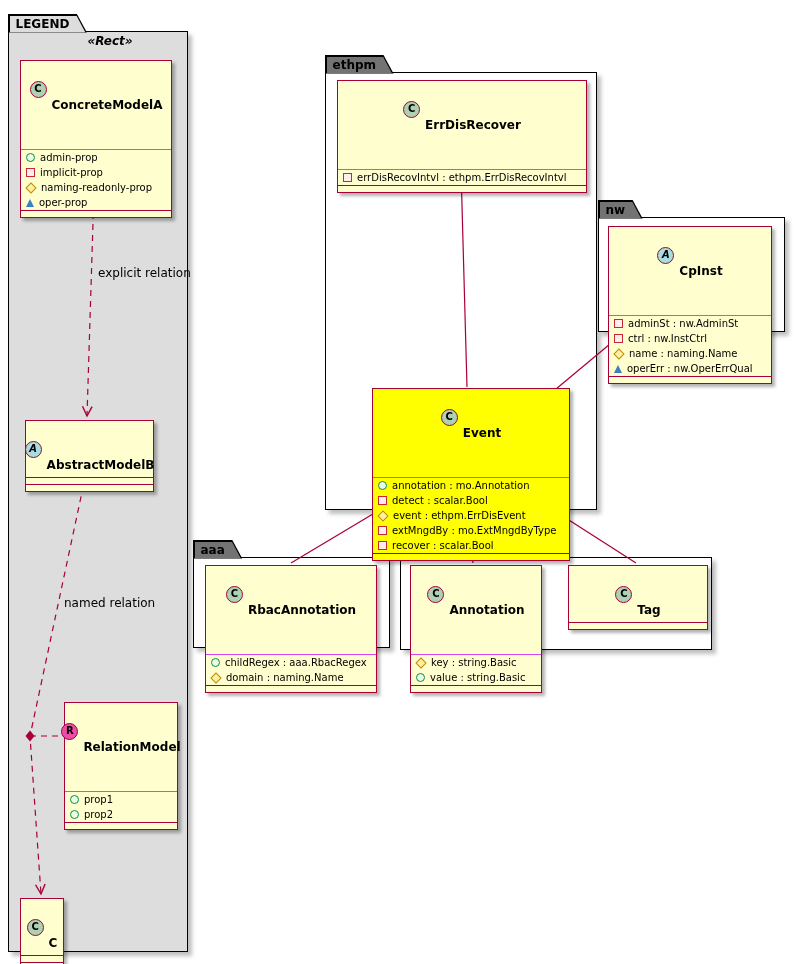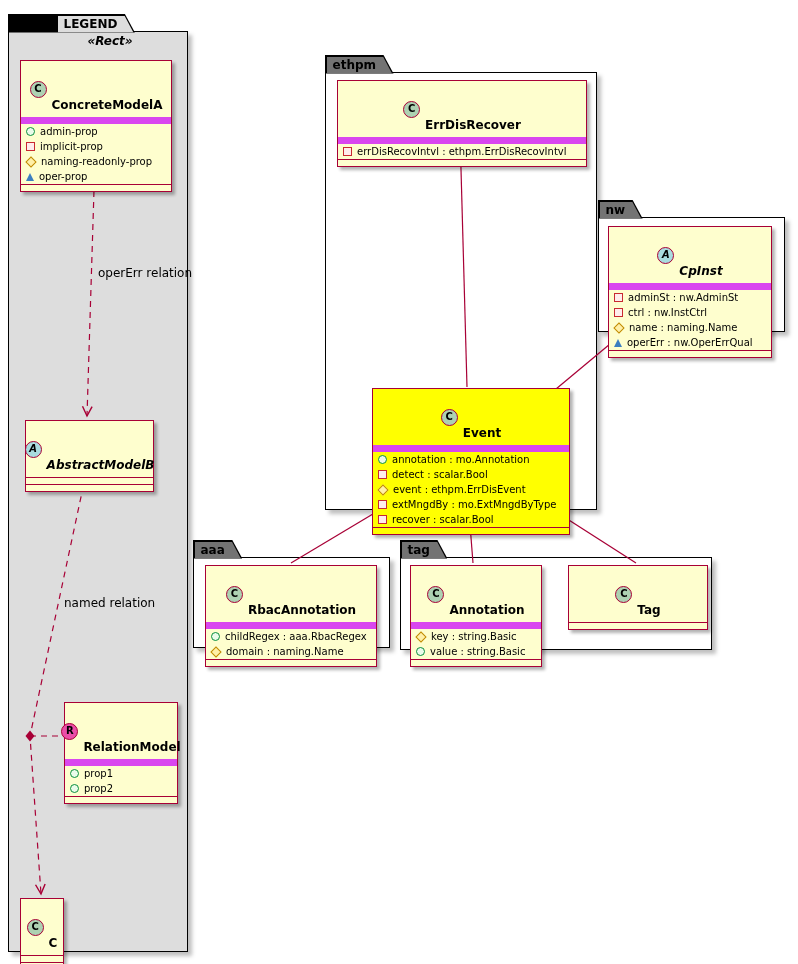--- a/index.html
+++ b/index.html
@@ -19,48 +19,48 @@
   .tab-inner.gray{background:#DDDDDD;}
   .stereo{position:absolute;z-index:3;font-style:italic;font-weight:bold;
     font-size:12px;text-align:center;}
   
   .cls{position:absolute;z-index:3;background:#FEFECE;border:1.5px solid #A80036;
     box-shadow:3px 3px 3px rgba(0,0,0,0.3);}
   .cls.ev{background:#FFFF00;}
   .cls-header{display:flex;align-items:center;justify-content:center;gap:5px;
     padding:4px 8px;font-size:12px;line-height:16px;white-space:nowrap;}
   .cls-name{font-weight:bold;margin-top:32px;}
-  .cls-name.it{font-style:italic;}
+  .cls-name.it{}
   .spot{width:15px;height:15px;border-radius:50%;border:1px solid #A80036;
     display:flex;align-items:center;justify-content:center;
     font-size:10px;font-weight:bold;flex:none;line-height:1;}
   .spot-c{background:#ADD1B2;}
   .spot-a{background:#A9DCDF;font-style:italic;}
   .spot-r{background:#EB4DA8;}
-  .sec{border-top:7px solid #d946ef;}
+  .sec{border-top:1px solid #d946ef;margin-top:32px;}
   .prop{display:flex;align-items:center;gap:5px;padding:2px 5px;
     font-size:10px;line-height:11px;white-space:nowrap;}
   .strip{height:6px;border-top:1px solid #A80036;}
   
   .pi{flex:none;display:inline-block;}
   .pi-circle{width:7px;height:7px;border:1.5px solid #0A8F3C;border-radius:50%;background:#EAFBEA;}
   .pi-square{width:7px;height:7px;border:1.5px solid #C82930;background:#FFECEC;}
   .pi-diamond{width:6px;height:6px;border:1.5px solid #C08A00;background:#FFF0A8;transform:rotate(45deg);margin:0 1px;}
   .pi-triangle{width:0;height:0;border-left:4.5px solid transparent;border-right:4.5px solid transparent;border-bottom:8px solid #3C7FC0;}
   
   svg.rel{position:absolute;left:0;top:0;z-index:2;}
   .dash{stroke:#A80036;stroke-width:1.2;fill:none;stroke-dasharray:6,5;}
   .solid{stroke:#A80036;stroke-width:1.2;fill:none;}
   .rel-label{position:absolute;z-index:4;font-size:12px;white-space:nowrap;}
 </style>
 </head>
 <body>
 
 <div class="pkg-body gray" style="left:8px;top:31px;width:178px;height:919px;"></div>
-<div class="tab-outer" style="left:8px;top:14px;padding-left:48px;">
+<div class="tab-outer" style="left:8px;top:14px;">
   <div class="tab-inner gray">LEGEND</div>
 </div>
 <div class="stereo" style="left:8px;top:34px;width:204px;">«Rect»</div>
 
 <div class="pkg-body" style="left:325px;top:72px;width:270px;height:436px;"></div>
 <div class="tab-outer" style="left:325px;top:55px;">
   <div class="tab-inner">ethpm</div>
 </div>
 
 <div class="pkg-body" style="left:598px;top:217px;width:185px;height:113px;"></div>
@@ -94,21 +94,21 @@
   <path class="dash" d="M88,464 L30,736 L41,894" marker-end="url(#mOpen)"></path>
   <path class="dash" d="M30,736 L64,736"></path>
   <polygon points="30,730.5 34.5,736 30,741.5 25.5,736" fill="#A80036"></polygon>
   <path class="solid" d="M460,133 L467,387" marker-start="url(#mDia)"></path>
   <path class="solid" d="M556,389 L628,329" marker-end="url(#mTri)"></path>
   <path class="solid" d="M398,499 L291,563" marker-start="url(#mDia)"></path>
   <path class="solid" d="M468,499 L473,563" marker-start="url(#mDia)"></path>
   <path class="solid" d="M536,499 L636,563" marker-start="url(#mDia)"></path>
 </svg>
 
-<div class="rel-label" style="left:98px;top:266px;">operErr relation</div>
+<div class="rel-label" style="left:98px;top:266px;">explicit relation</div>
 <div class="rel-label" style="left:64px;top:596px;">named relation</div>
 
 <div class="cls" style="left:20px;top:60px;width:150px;">
   <div class="cls-header">
     <span class="spot spot-c">C</span>
     <span class="cls-name">ConcreteModelA</span>
   </div>
   <div class="sec">
     <div class="prop">
       <span class="pi pi-circle"></span>

